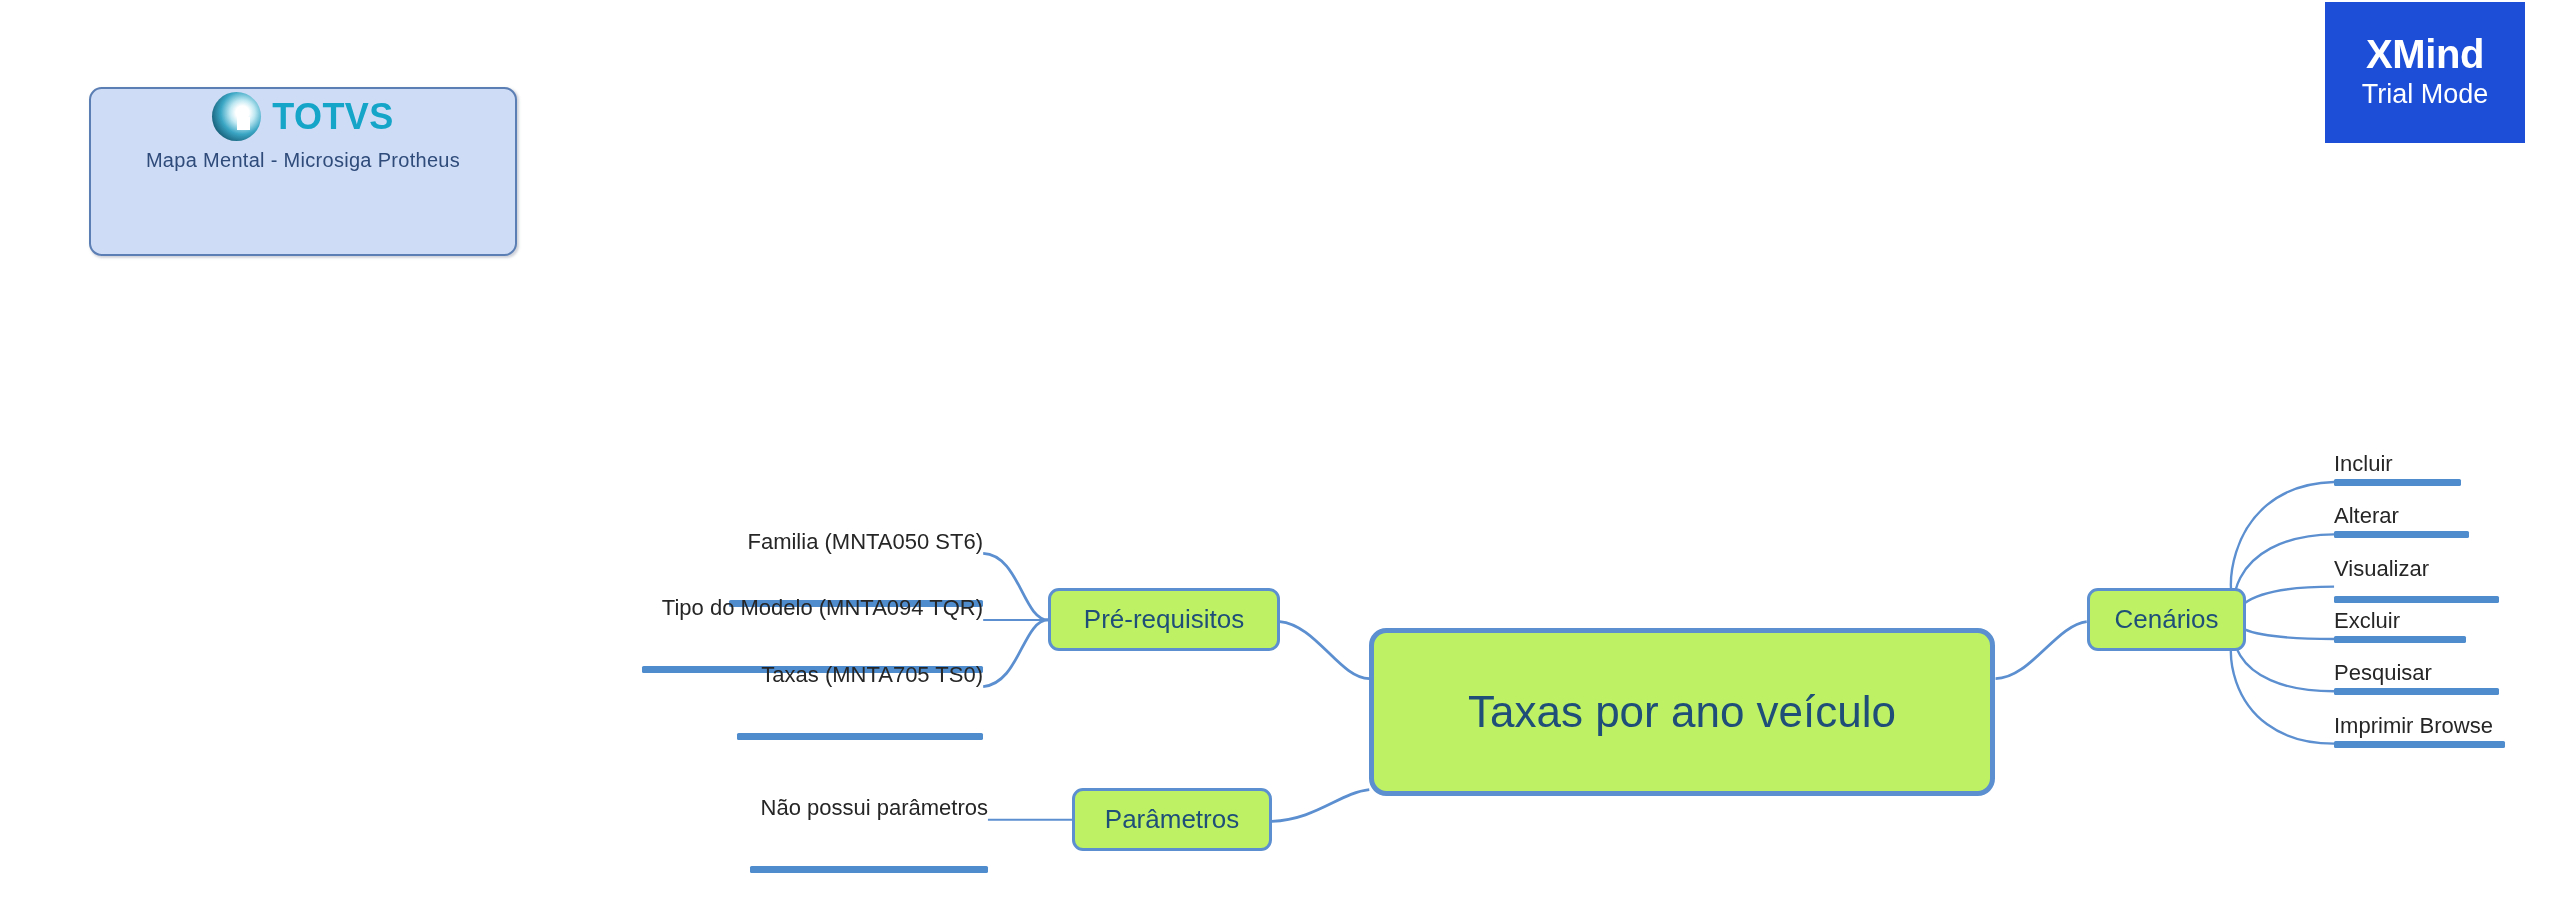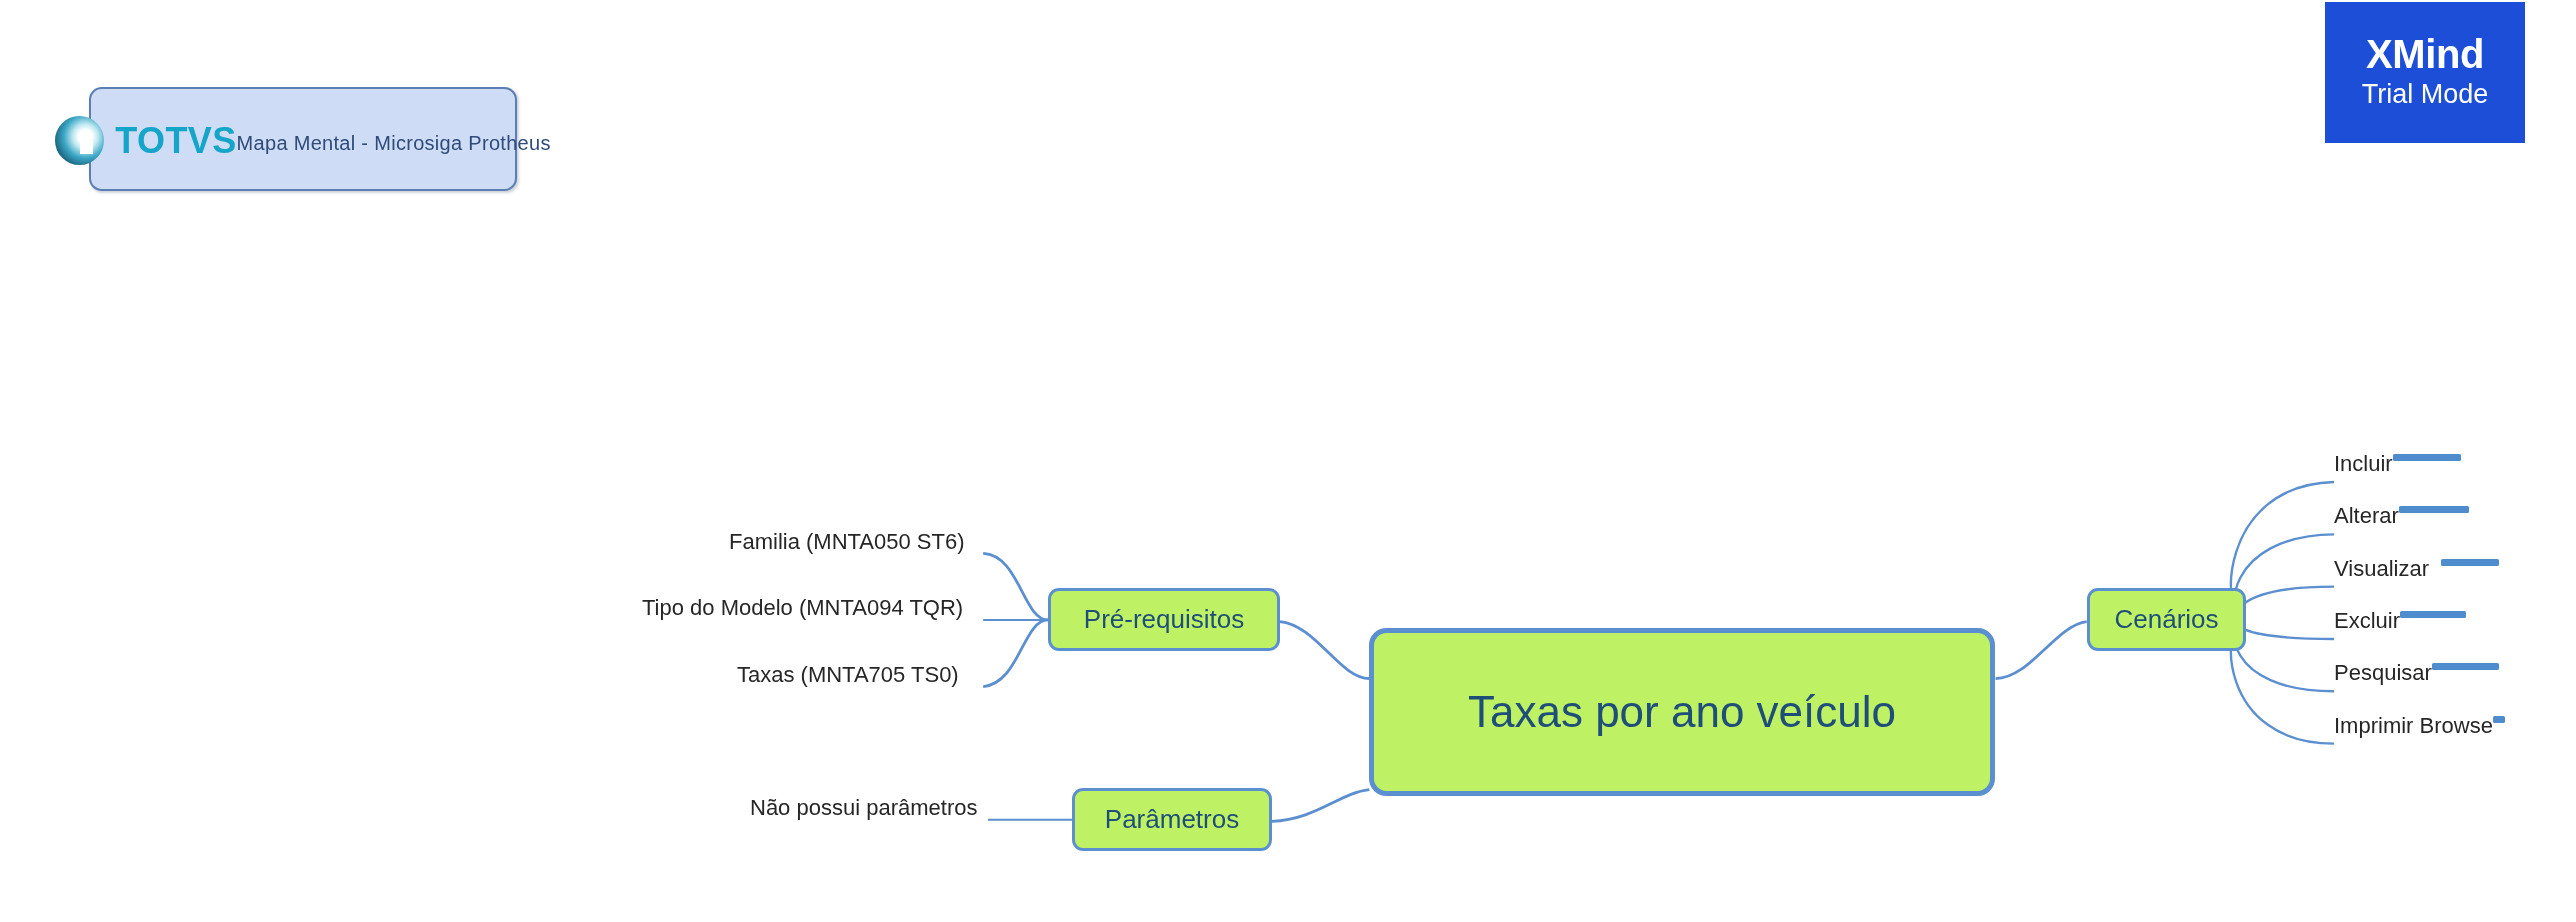--- a/index.html
+++ b/index.html
@@ -53,29 +53,29 @@
     line-height: 1.25;
     margin-top: 3.2px;
   }
 
   
   .totvs-box {
     position: absolute;
     left: 89px;
     top: 87px;
     width: 428px;
-    height: 104px;
+    height: 169px;
     background: #CFDCF5;
     border: 2.4px solid #5B7FB4;
     border-radius: 12.7px;
     box-sizing: border-box;
     box-shadow: 1.6px 1.6px 2.4px rgba(120,130,150,0.35);
     display: flex;
-    align-items: center;
-    justify-content: center;
+    flex-direction: column;
+    align-items: center;
   }
   .totvs-logo-row {
     display: flex;
     align-items: center;
     justify-content: center;
     gap: 11px;
     margin-top: 3.2px;
   }
   .totvs-globe {
     width: 49px;
@@ -155,21 +155,21 @@
     left: 2087px;
     top: 588px;
     width: 159px;
     height: 63px;
   }
 
   
   .leaf {
     position: absolute;
     display: flex;
-    flex-direction: row;
+    flex-direction: column;
   }
   .leaf .leaf-label {
     font-size: 22px;
     color: #262626;
     white-space: nowrap;
     line-height: 1.12;
   }
   .leaf .leaf-bar {
     height: 7.1px;
     background: #4E8CCE;

